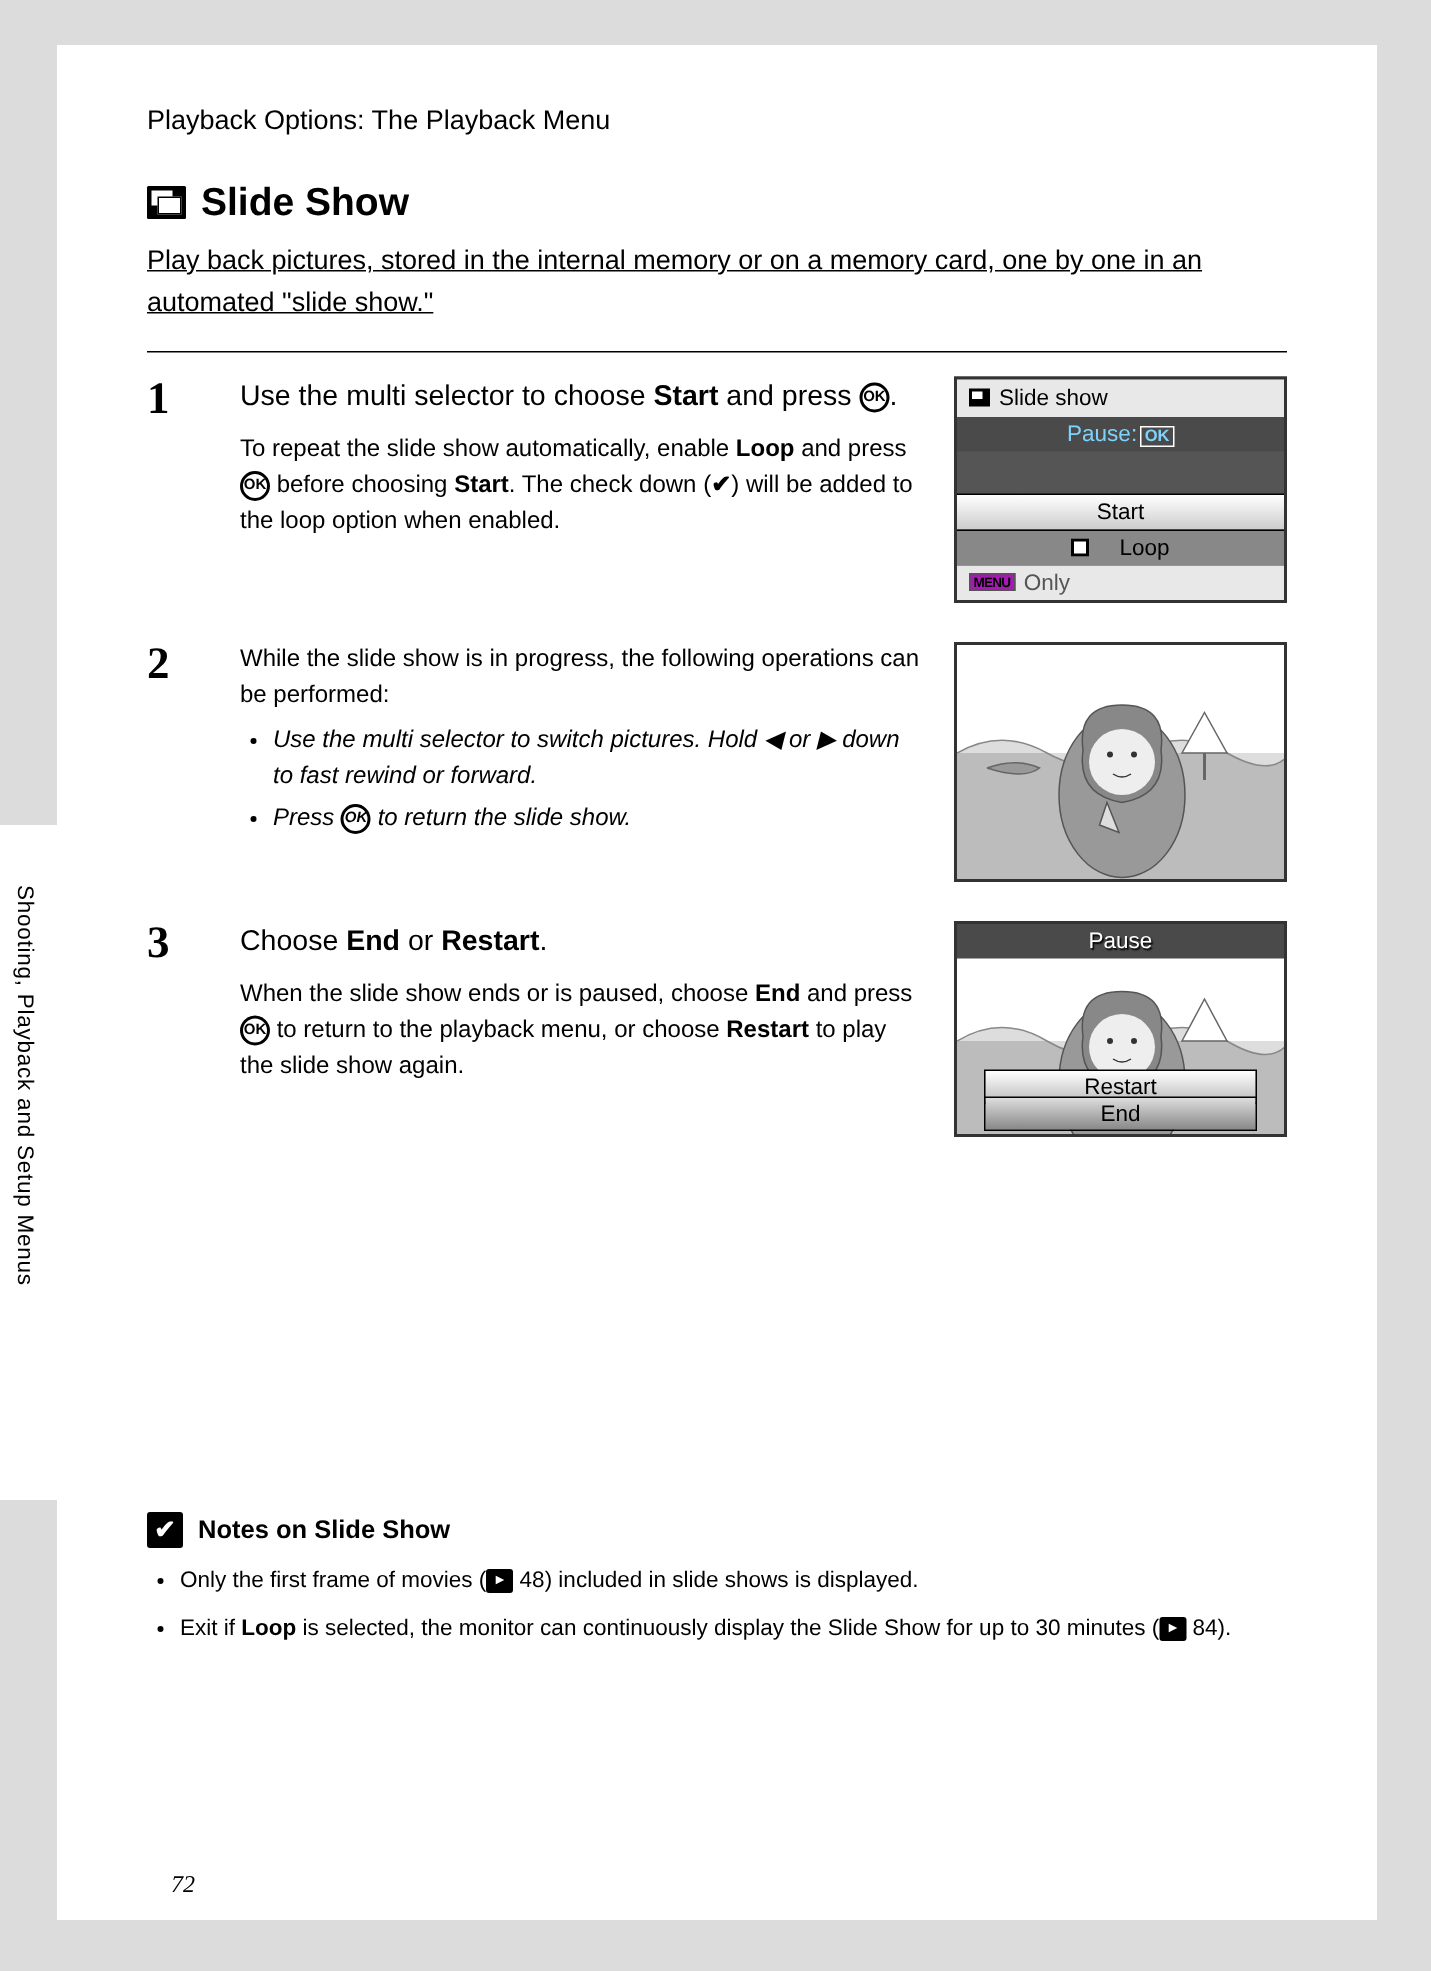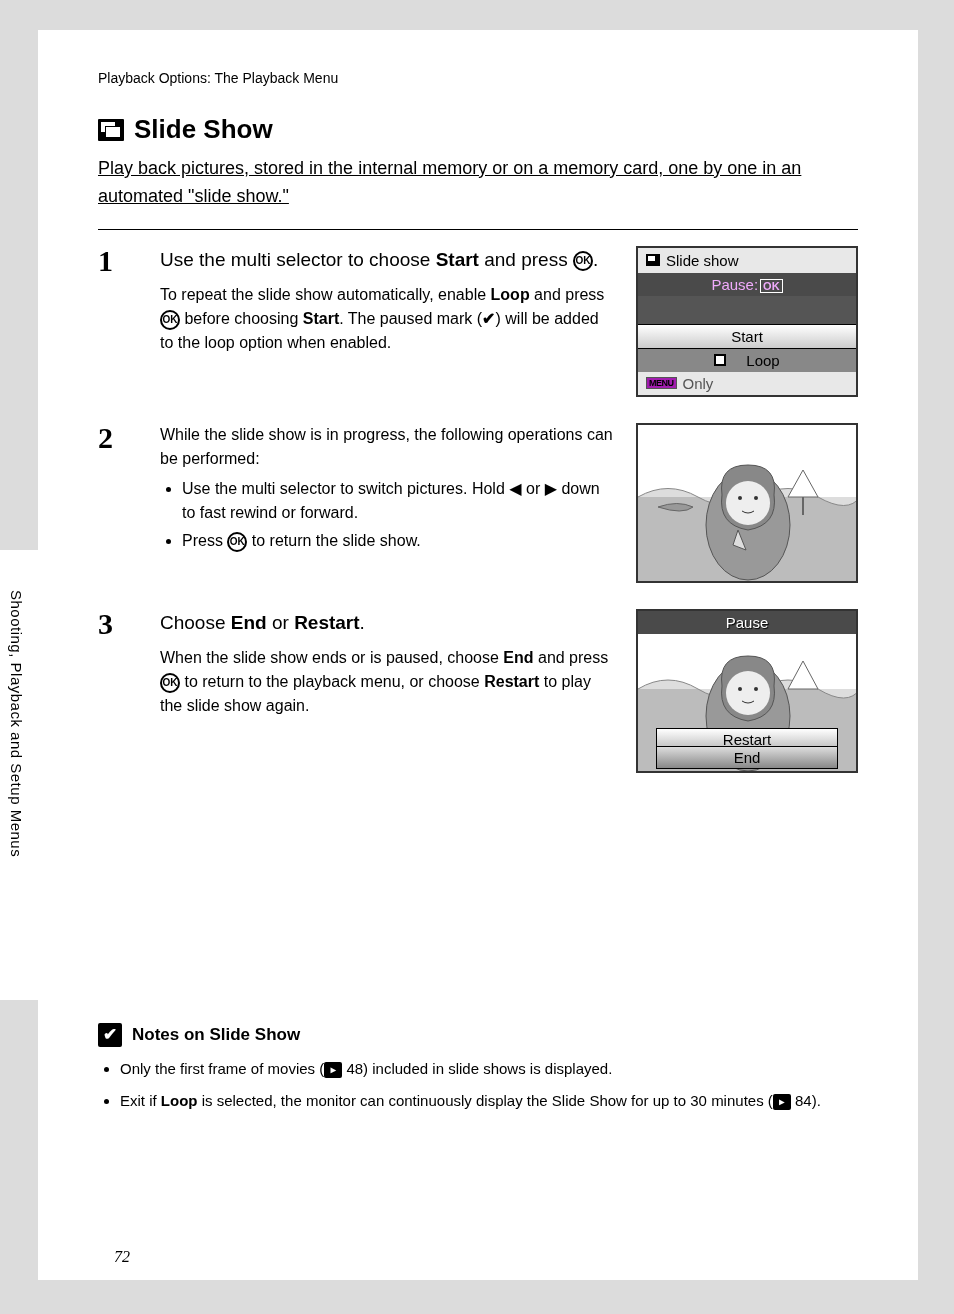--- a/index.html
+++ b/index.html
@@ -30,74 +30,74 @@
   }
   .side-tab-text {
     position: absolute;
     left: 8px;
     top: 40px;
     writing-mode: vertical-rl;
     font-size: 15px;
     color: #000;
     letter-spacing: 0.5px;
   }
-  .chapter-header { font-size: 14px; margin-bottom: 28px; }
+  .chapter-header { font-size: 18px; margin-bottom: 28px; }
   .section-heading { display: flex; align-items: center; gap: 10px; font-size: 26px; font-weight: bold; margin-bottom: 10px; }
   .slide-icon {
     display: inline-block; width: 26px; height: 22px; background: #000; position: relative; border-radius: 1px;
   }
   .slide-icon::before { content: ""; position: absolute; left: 3px; top: 3px; width: 14px; height: 10px; background: #fff; }
   .slide-icon::after { content: ""; position: absolute; right: 3px; bottom: 3px; width: 14px; height: 10px; background: #fff; border: 1px solid #000; }
   .intro { font-size: 18px; line-height: 1.55; margin-bottom: 18px; text-decoration: underline; }
   hr.sep { border: none; border-top: 1px solid #000; margin: 10px 0 16px 0; }
   .step { margin-bottom: 26px; display: flex; gap: 16px; }
   .step-num { font-size: 30px; font-weight: bold; font-family: Georgia, serif; line-height: 1; width: 26px; }
   .step-body { flex: 1; margin-left: 20px; }
   .step-body h3 { font-size: 19px; font-weight: normal; line-height: 1.45; margin-bottom: 10px; }
   .step-body p { font-size: 16px; line-height: 1.5; margin-bottom: 6px; }
   .step-body ul { list-style: disc; padding-left: 22px; font-size: 16px; line-height: 1.5; }
-  .step-body ul li { margin-bottom: 4px; }
+  .step-body ul li { margin-bottom: 4px; font-style: italic; }
   .step-wrap { display: flex; gap: 20px; align-items: flex-start; }
   .step-text { flex: 1; }
 
   .ok-icon {
     display: inline-flex; align-items: center; justify-content: center;
     width: 20px; height: 20px; border: 2px solid #000; border-radius: 50%;
     font-size: 10px; font-weight: bold; vertical-align: middle; line-height: 1;
   }
   .check-icon::before { content: "✔"; font-weight: bold; }
   .tri-left::before { content: "◀"; }
   .tri-right::before { content: "▶"; }
 
   
   .screen {
     width: 222px; border: 2px solid #333; font-family: Arial, sans-serif; font-size: 15px;
     background: #555; color: #fff;
   }
   .scr1-title { background: #e8e8e8; color: #000; padding: 4px 8px; display: flex; align-items: center; gap: 6px; }
   .mini-slide-icon { display:inline-block; width:14px; height:12px; background:#000; position:relative; }
   .mini-slide-icon::before { content:""; position:absolute; left:2px; top:2px; width:7px; height:5px; background:#fff; }
-  .scr1-pause { background: #4a4a4a; color:#f0abfc; text-align: center; padding: 3px 0; }
+  .scr1-pause { background: #4a4a4a; color:#7dd3fc; text-align: center; padding: 3px 0; }
   .scr1-pause .ok-box { display:inline-block; border:1px solid #fff; padding:0 2px; font-size:11px; font-weight:bold; margin-left:2px; }
   .scr1-gap { height: 28px; background:#555; }
   .scr1-row { padding: 3px 0; text-align: center; position: relative; }
   .scr1-start { background: linear-gradient(#fff,#ccc); color:#000; border-top:1px solid #000; border-bottom:1px solid #000; }
   .scr1-loop { background: #888; color:#000; display:flex; align-items:center; justify-content:center; gap:20px; }
   .scr1-loop .box { display:inline-block; width:12px; height:12px; border:2px solid #000; background:#fff; }
   .scr1-exit { background:#e8e8e8; color:#555; padding:3px 8px; display:flex; align-items:center; gap:6px; }
   .menu-box { display:inline-block; border:1px solid #555; background:#a21caf; color:#000; font-size:9px; font-weight:bold; padding:0 2px; letter-spacing:-0.5px; }
 
   
   .screen2 {
     width: 222px; height: 160px; border: 2px solid #333; background: #fff; position: relative; overflow: hidden;
   }
 
   
   .screen3 {
-    width: 222px; height: 164px; border: 2px solid #333; background: #fff; position: relative; overflow: hidden;
+    width: 222px; height: 144px; border: 2px solid #333; background: #fff; position: relative; overflow: hidden;
     font-family: Arial, sans-serif;
   }
   .scr3-pause { position:absolute; top:0; left:0; right:0; background:#4a4a4a; color:#fff; text-align:center; padding:3px 0; font-size:15px; text-shadow:1px 1px 1px #000; }
   .scr3-restart { position:absolute; bottom:20px; left:18px; right:18px; background:linear-gradient(#fff,#bbb); color:#000; text-align:center; padding:2px 0; border:1px solid #000; font-size:15px; }
   .scr3-end { position:absolute; bottom:2px; left:18px; right:18px; background:linear-gradient(#ddd,#888); color:#000; text-align:center; padding:2px 0; border:1px solid #000; font-size:15px; }
 
   
   .notes { margin-top: 250px; }
   .notes-heading { display:flex; align-items:center; gap:10px; font-size:17px; font-weight:bold; margin-bottom:10px; }
   .v-icon { display:inline-flex; width:24px; height:24px; background:#000; color:#fff; align-items:center; justify-content:center; font-weight:bold; border-radius:2px; }
@@ -129,21 +129,21 @@
 
   <div class="step">
     <div class="step-num">1</div>
     <div class="step-body">
       <div class="step-wrap">
         <div class="step-text">
           <h3>
             <span>Use the multi selector to choose </span><b>Start</b><span> and press </span><span class="ok-icon">OK</span>.
           </h3>
           <p>
-            <span>To repeat the slide show automatically, enable </span><b>Loop</b><span> and press </span><span class="ok-icon">OK</span><span> before choosing </span><b>Start</b><span>. The paused mark (</span><span class="check-icon"></span><span>) will be added to the loop option when enabled.</span>
+            <span>To repeat the slide show automatically, enable </span><b>Loop</b><span> and press </span><span class="ok-icon">OK</span><span> before choosing </span><b>Start</b><span>. The check down (</span><span class="check-icon"></span><span>) will be added to the loop option when enabled.</span>
           </p>
         </div>
         <div class="screen">
           <div class="scr1-title">
             <span class="mini-slide-icon"></span>
             <span>Slide show</span>
           </div>
           <div class="scr1-pause">
             <span>Pause:</span><span class="ok-box">OK</span>
           </div>

